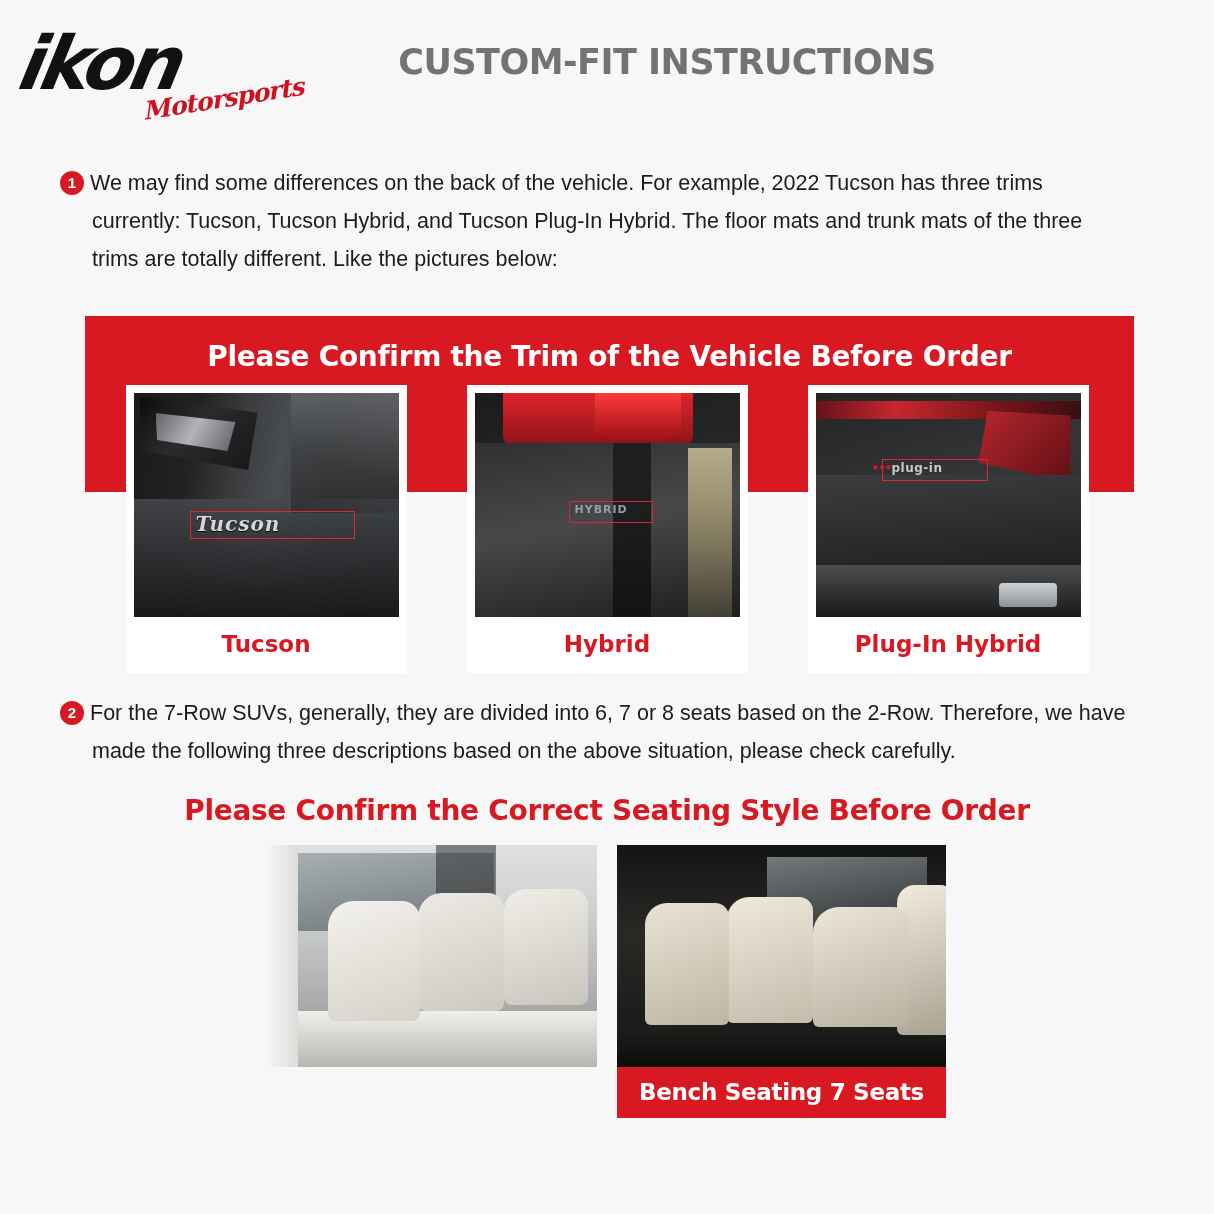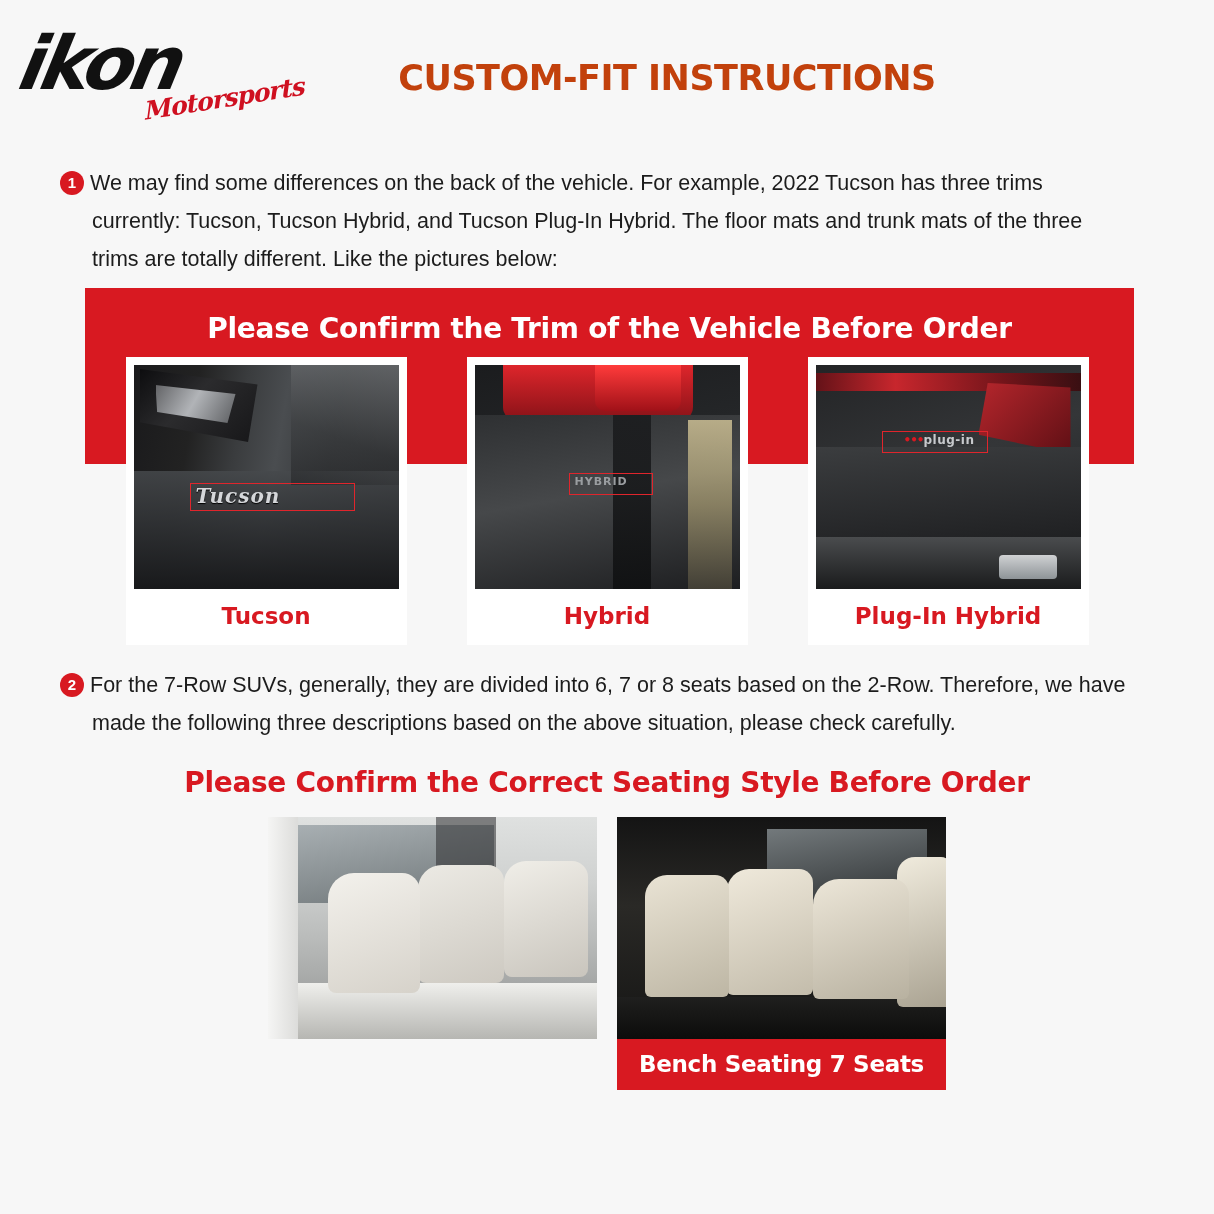--- a/index.html
+++ b/index.html
@@ -54,24 +54,23 @@
   .title-block {
     text-align: center;
     padding-left: 120px;
     padding-top: 22px;
   }
   .title-line {
     font-family: "DejaVu Sans", sans-serif;
     font-weight: bold;
     font-size: 35px;
     letter-spacing: -0.5px;
-    color: #c2410c;
+    color: #737373;
     line-height: 44px;
     white-space: nowrap;
-    margin-top: 16px;
   }
 
   
   .para {
     position: relative;
     margin: 16px 88px 0 92px;
     font-family: "Liberation Sans", sans-serif;
     font-size: 21.5px;
     line-height: 38px;
     color: #1c1c1c;
@@ -88,21 +87,21 @@
     line-height: 24px;
     text-align: center;
     vertical-align: 2px;
     margin-right: 6px;
     margin-left: -32px;
   }
 
   
   .trim-section {
     position: relative;
-    margin-top: 10px;
+    margin-top: 38px;
     height: 350px;
   }
   .red-band {
     position: absolute;
     left: 85px; top: 0;
     width: 1049px; height: 176px;
     background: #d81921;
   }
   .red-band-title {
     position: absolute;
@@ -263,21 +262,21 @@
   }
   .plugin-photo .reflector {
     position: absolute; right: 24px; bottom: 10px;
     width: 58px; height: 24px;
     background: linear-gradient(180deg,#e0e2e4,#9aa0a4);
     border-radius: 4px;
     opacity: .9;
   }
   .plugin-badge { left: 66px; top: 66px; width: 106px; height: 22px; }
   .plugin-word {
-    position: absolute; left: 88px; top: 68px;
+    position: absolute; left: 56px; top: 68px;
     color: #c7c9cc;
     font-family: "DejaVu Sans", sans-serif;
     font-weight: bold;
     font-size: 12px;
     letter-spacing: 0.5px;
   }
   .plugin-word .dots { color: #d81921; letter-spacing: -1px; }
 
   
   .para-2 { margin-top: 28px; }

